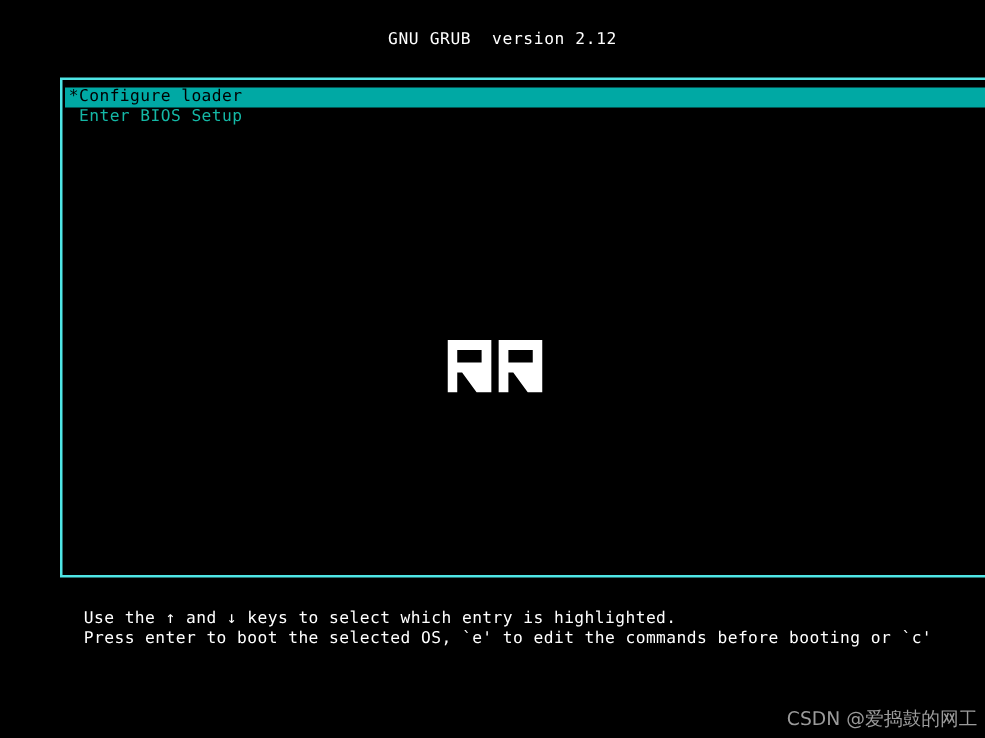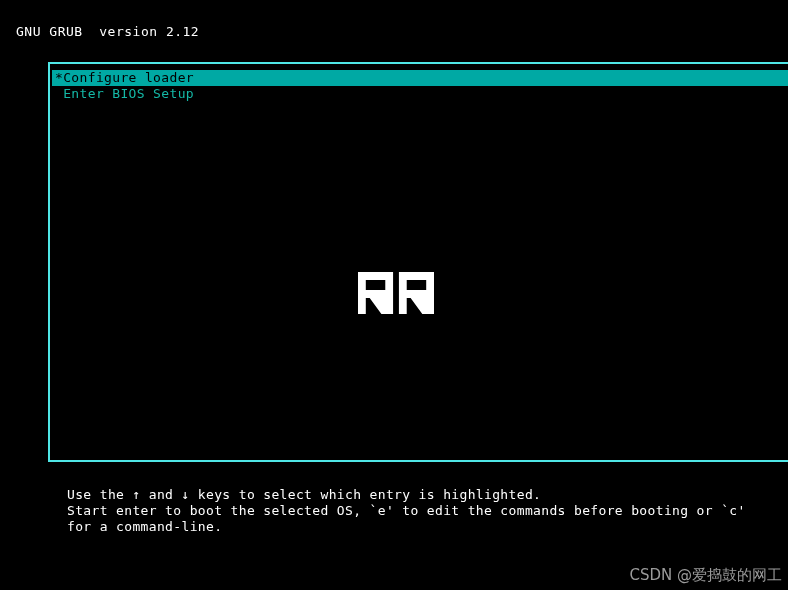--- a/index.html
+++ b/index.html
@@ -13,20 +13,21 @@
   .screen {
     position: absolute;
     inset: 0;
     background: #000000;
   }
   .grub-title {
     position: absolute;
     top: 24px;
     left: 0;
     width: 100%;
+    text-align: center;
     color: #ffffff;
     font-size: 13px;
     line-height: 15px;
     white-space: pre;
     letter-spacing: 0.5px;
     padding-left: 16px;
   }
   .menu-box {
     position: absolute;
     left: 15px;
@@ -96,19 +97,18 @@
     <div class="menu-entry"> Enter BIOS Setup</div>
   </div>
 
   <svg class="logo" viewBox="0 0 78 42" preserveAspectRatio="none" xmlns="http://www.w3.org/2000/svg" aria-hidden="true">
     <path d="M0 0 H36 V42 H24 L12 26 H8 V42 H0 Z M8 8 H28 V18 H8 Z" fill="#ffffff" fill-rule="evenodd"></path>
     <path d="M42 0 H78 V42 H66 L54 26 H50 V42 H42 Z M50 8 H70 V18 H50 Z" fill="#ffffff" fill-rule="evenodd"></path>
   </svg>
 
   <div class="help-block">
     <div class="help-line">Use the ↑ and ↓ keys to select which entry is highlighted.</div>
-    <div class="help-line">Start enter to boot the selected OS, `e' to edit the commands before booting or `c'</div>
-    <div class="help-line">for a command-line.</div>
+    <div class="help-line">Press enter to boot the selected OS, `e' to edit the commands before booting or `c'</div>
   </div>
 
   <div class="watermark">CSDN @爱捣鼓的网工</div>
 
 </div>
 
 </body></html>

